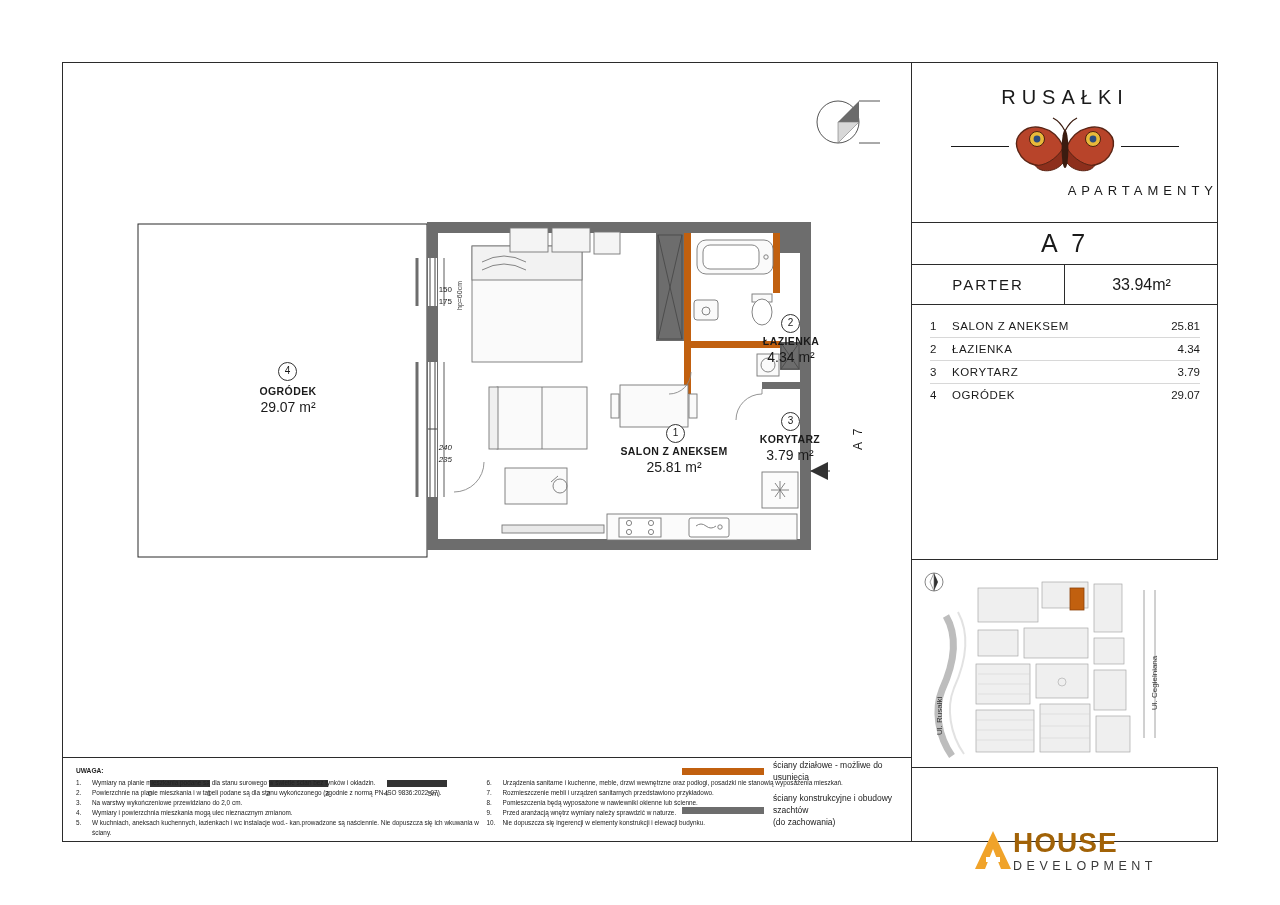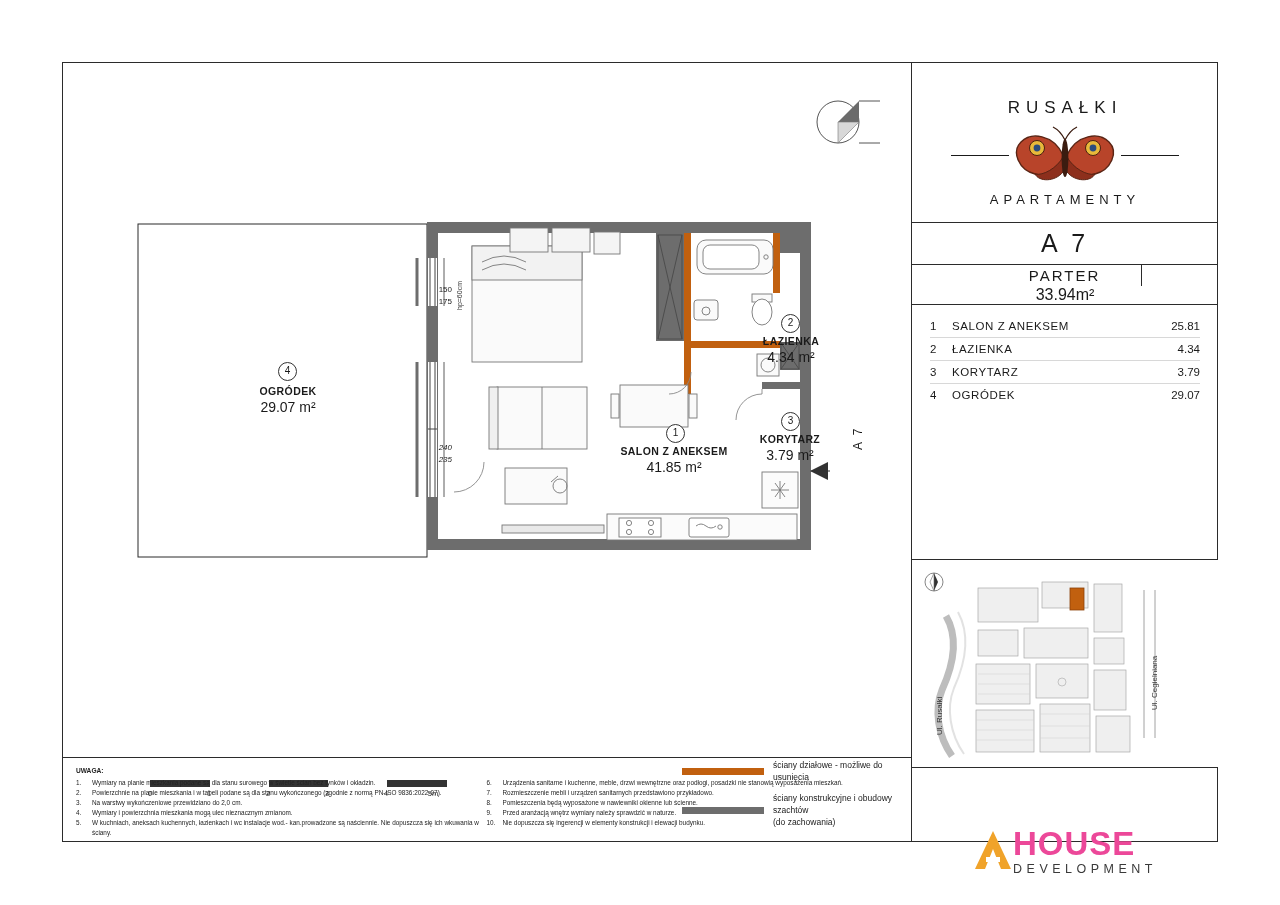--- a/index.html
+++ b/index.html
@@ -59,38 +59,38 @@
     width: 306px;
     border-bottom: 1px solid #2b2b2b;
     box-sizing: border-box;
   }
   .logo-box {
     top: 0;
     height: 161px;
   }
   .brand-top {
     text-align: center;
-    font-size: 17px;
+    font-size: 20px;
     letter-spacing: 6px;
-    padding-top: 36px;
+    padding-top: 24px;
     color: #1a1a1a;
   }
   .butterfly-wrap {
     display: flex;
     align-items: center;
     justify-content: center;
     margin-top: 6px;
   }
   .brand-rule {
     width: 58px;
     height: 1px;
     background: #1a1a1a;
   }
   .brand-bottom {
-    text-align: center;
+    text-align: right;
     font-size: 13px;
     letter-spacing: 5px;
     margin-top: 6px;
     color: #1a1a1a;
   }
   .unit-box {
     top: 161px;
     height: 42px;
     display: flex;
     align-items: center;
@@ -99,21 +99,20 @@
   .unit-code {
     font-size: 25px;
     letter-spacing: 4px;
     font-weight: 400;
   }
   .floor-box {
     top: 203px;
     height: 40px;
     display: flex;
     align-items: center;
-    flex-direction: column;
   }
   .floor-label {
     width: 50%;
     text-align: center;
     font-size: 15px;
     letter-spacing: 2px;
     border-right: 1px solid #2b2b2b;
     height: 100%;
     display: flex;
     align-items: center;
@@ -180,24 +179,24 @@
     display: flex;
     align-items: center;
     justify-content: center;
   }
   .dev-logo {
     display: flex;
     align-items: center;
   }
   .dev-text { line-height: 1; }
   .dev-house {
-    font-size: 33px;
+    font-size: 28px;
     font-weight: bold;
     letter-spacing: 1px;
-    color: #ec4899;
+    color: #a16207;
   }
   .dev-sub {
     font-size: 12.5px;
     letter-spacing: 4.5px;
     color: #3a3a3a;
     margin-top: 3px;
   }
 
   
   .plan {
@@ -486,21 +485,21 @@
 
     <div class="badge" style="left:719px;top:252px;">2</div>
     <div class="room-label" style="left:673px;top:272px;width:112px;">
       <div class="nm">ŁAZIENKA</div>
       <div class="ar">4.34 m²</div>
     </div>
 
     <div class="badge" style="left:604px;top:362px;">1</div>
     <div class="room-label" style="left:532px;top:382px;width:160px;">
       <div class="nm">SALON Z ANEKSEM</div>
-      <div class="ar">41.85 m²</div>
+      <div class="ar">25.81 m²</div>
     </div>
 
     <div class="badge" style="left:719px;top:350px;">3</div>
     <div class="room-label" style="left:667px;top:370px;width:122px;">
       <div class="nm">KORYTARZ</div>
       <div class="ar">3.79 m²</div>
     </div>
 
     <div class="unit-tag" style="left:789px;top:388px;">A 7</div>
 

